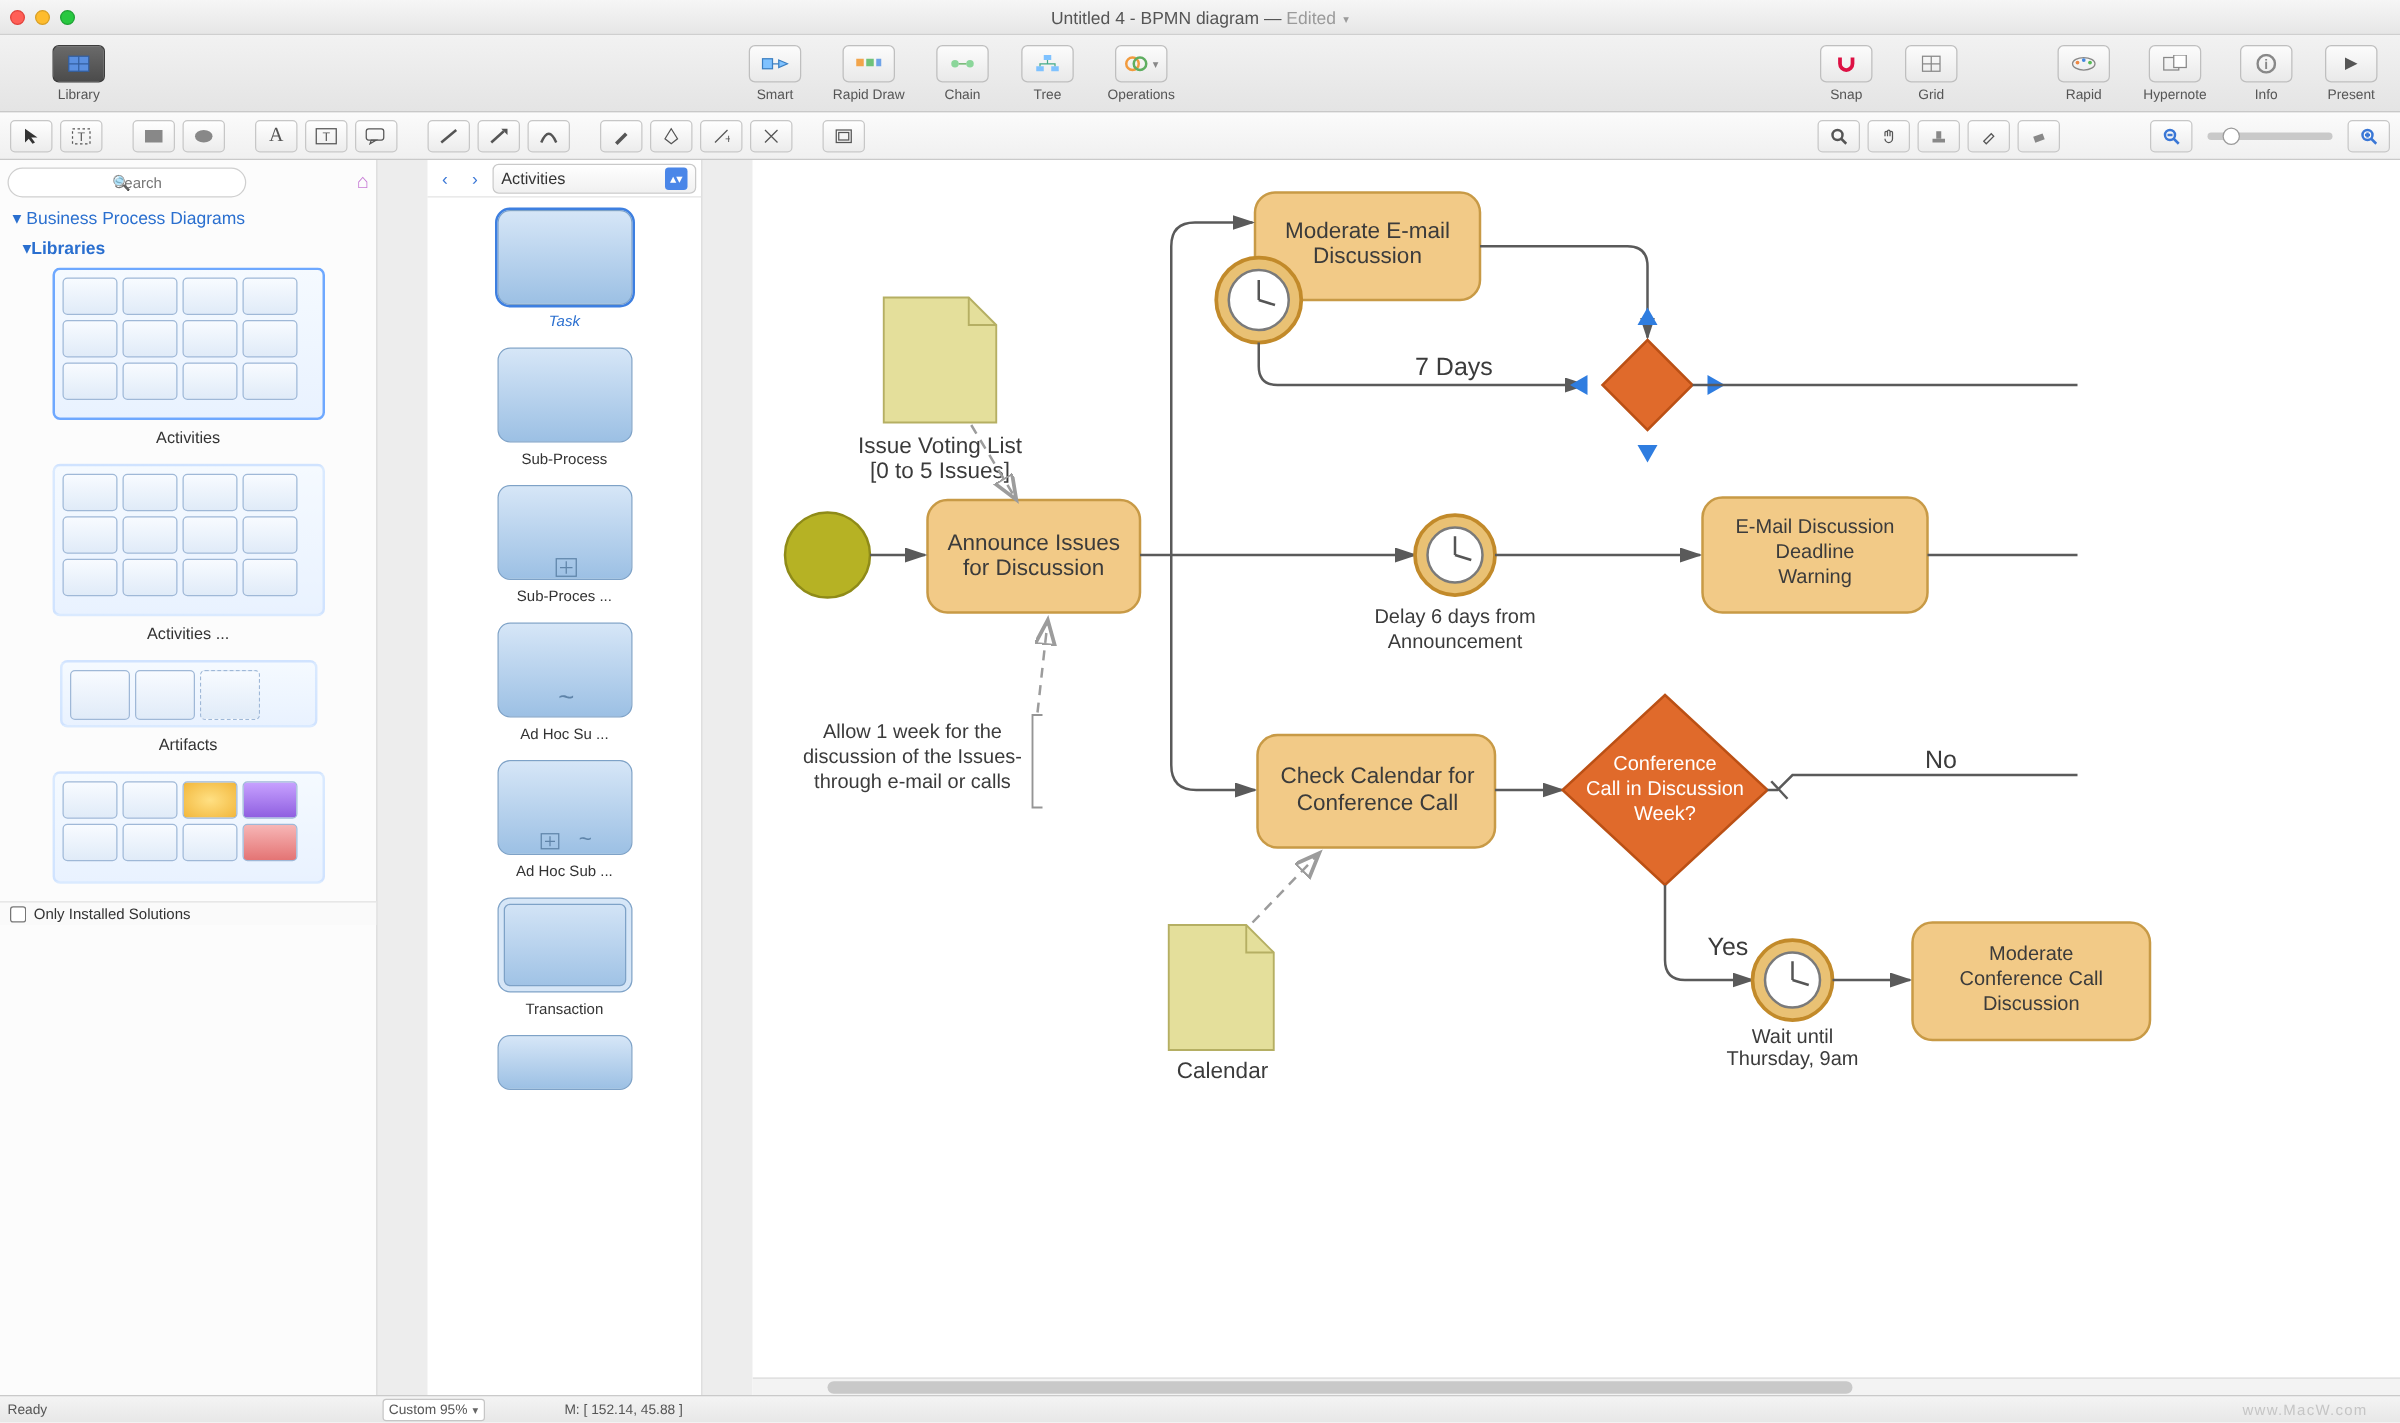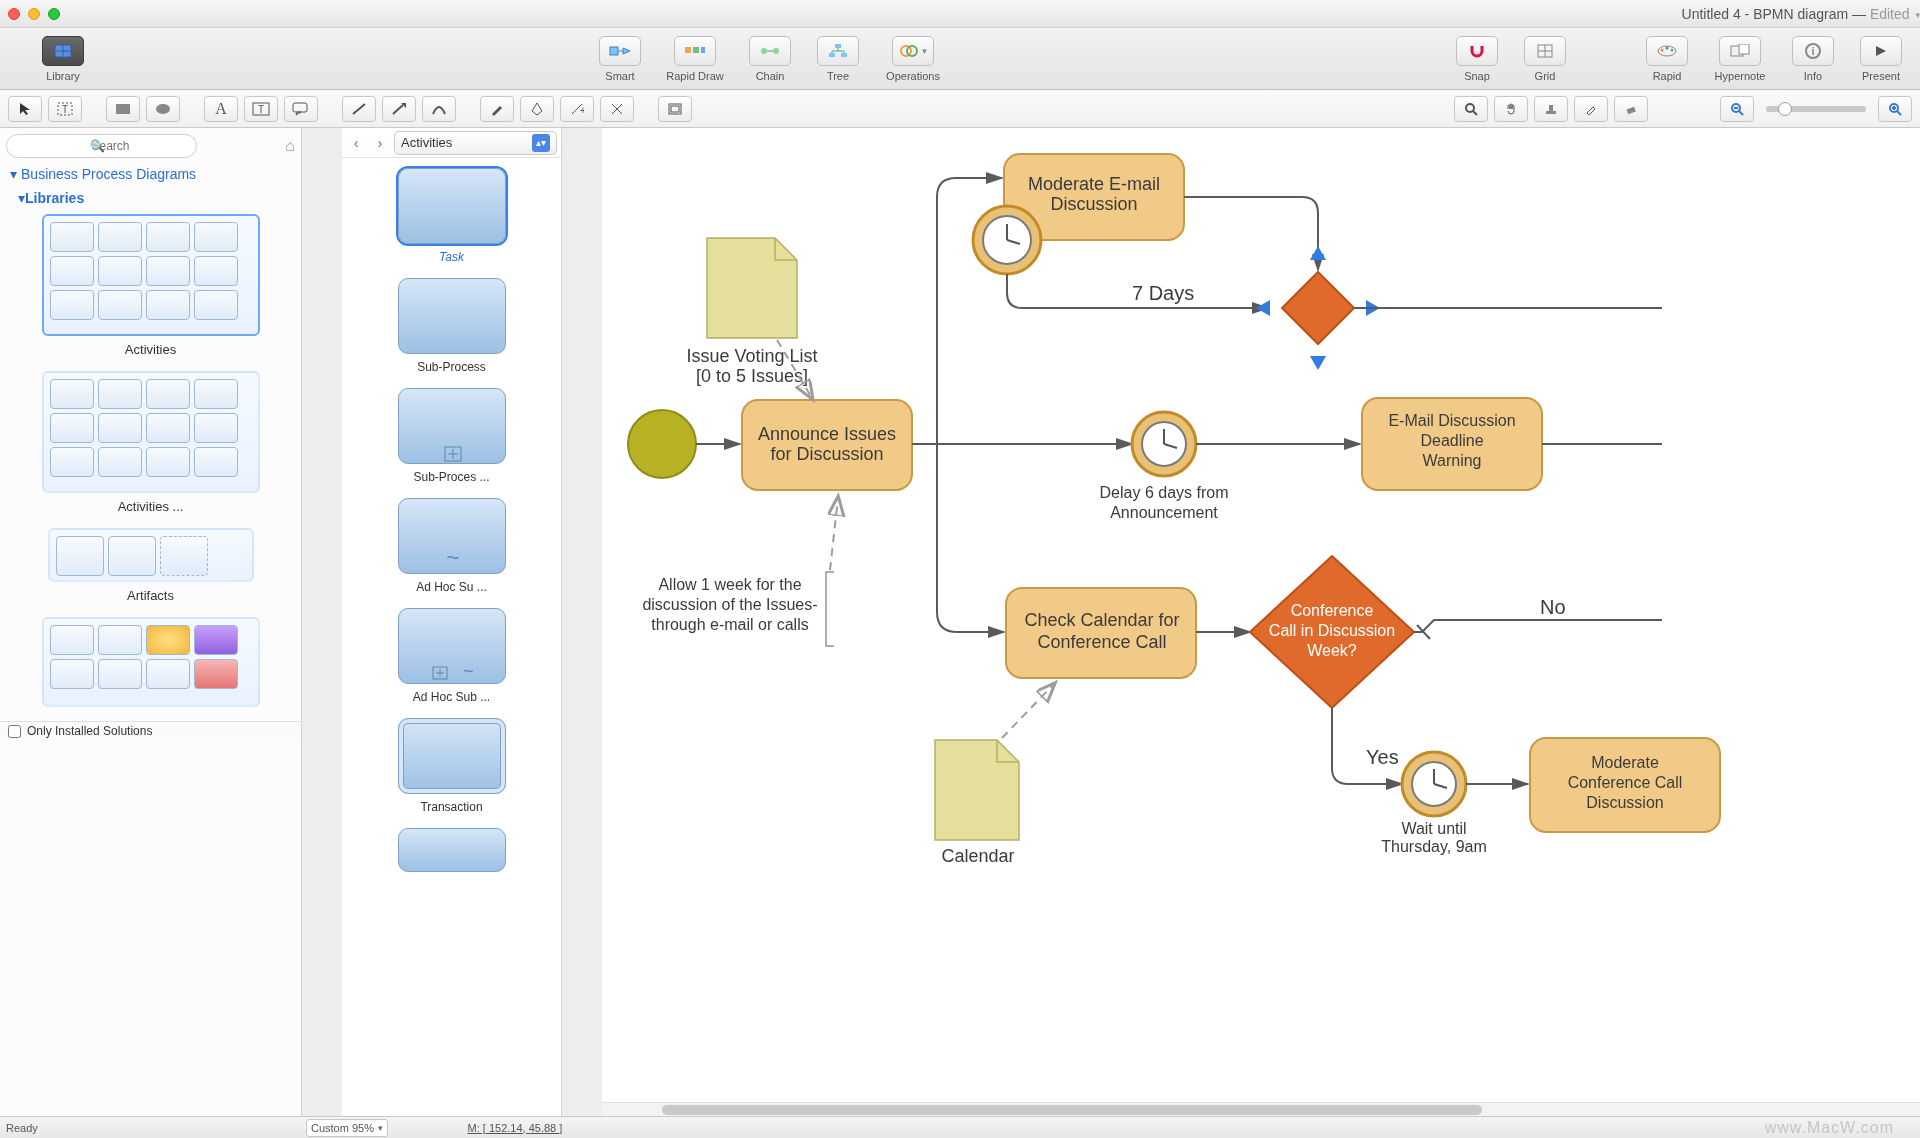--- a/index.html
+++ b/index.html
@@ -5,21 +5,21 @@
 * { box-sizing: border-box; margin: 0; padding: 0; }
 body { font-family: -apple-system, "Helvetica Neue", Arial, sans-serif; font-size: 12px; color: #333; background: #ededed; overflow: hidden; width: 1920px; height: 1138px; }
 
 
 .titlebar { height: 28px; background: linear-gradient(#f6f6f6,#e6e6e6); display:flex; align-items:center; padding: 0 8px; position:relative; border-bottom:1px solid #cfcfcf;}
 .traffic { display:flex; gap:8px; }
 .traffic span { width:12px; height:12px; border-radius:50%; display:block; }
 .tr-red{background:#ff5f57;border:1px solid #e1413a;}
 .tr-yel{background:#febc2e;border:1px solid #d89e23;}
 .tr-grn{background:#28c840;border:1px solid #1ca032;}
-.title-center{position:absolute; left:0; right:0; text-align:right; font-size:14px; color:#555;}
+.title-center{position:absolute; left:0; right:0; text-align:center; font-size:14px; color:#555;}
 .title-center .edited{color:#9a9a9a;}
 .title-center .chev{color:#9a9a9a;font-size:9px; vertical-align:1px; margin-left:2px;}
 
 
 .toolbar { height:62px; background:linear-gradient(#f2f2f2,#e4e4e4); display:flex; align-items:center; padding:0 8px; border-bottom:1px solid #bdbdbd; font-size:11px; color:#555;}
 .tb-group{display:flex; gap:6px; align-items:flex-start;}
 .tb-btn{display:flex;flex-direction:column;align-items:center;justify-content:flex-start;width:62px;}
 .tb-icon{width:42px;height:30px;background:linear-gradient(#fcfcfc,#e9e9e9);border:1px solid #bfbfbf;border-radius:5px;margin-bottom:4px;display:flex;align-items:center;justify-content:center;}
 .tb-label{font-size:11px;color:#555;text-align:center;}
 .tb-sep{width:24px;}
@@ -63,22 +63,22 @@
 .shp-lbl{font-size:12px;color:#333;margin-top:6px;text-align:center;}
 
 
 .canvas-wrap{flex:1;background:#fff;position:relative;overflow:hidden;}
 .canvas{position:absolute;left:0;top:0;right:0;bottom:0;}
 
 
 .status{height:22px;background:linear-gradient(#f4f4f4,#e7e7e7);border-top:1px solid #cacaca;display:flex;align-items:center;font-size:11px;color:#555;padding:0 6px;}
 .status .ready{width:300px;}
 .zoom-sel{border:1px solid #c6c6c6;border-radius:3px;padding:0 4px;height:18px;background:#fff;margin-left:0;display:flex;align-items:center;gap:4px;}
-.status .mcoord{margin-left:80px;text-decoration:underline;}
-.watermark{margin-left:auto;color:#c5c5c5;font-size:16px;letter-spacing:1px;margin-right:20px;}
+.status .mcoord{margin-left:64px;}
+.watermark{margin-left:auto;color:#c5c5c5;font-size:12px;letter-spacing:1px;margin-right:20px;}
 
 
 .bpmn-task{fill:#f2ca87;stroke:#c89a46;stroke-width:2;rx:16;ry:16;}
 .bpmn-text{font-size:18px;fill:#3b3b3b;text-anchor:middle;}
 .bpmn-text-sm{font-size:16px;fill:#3b3b3b;text-anchor:middle;}
 .doc-fill{fill:#e4df9b;stroke:#b5af63;stroke-width:1.5;}
 .clockring{fill:#e9c174;stroke:#c28a2a;stroke-width:3;}
 .clockface{fill:#fff;stroke:#7a7a7a;stroke-width:2;}
 .gw-diamond{fill:#e06a2b;stroke:#bb5015;stroke-width:2;}
 .sel-tri{fill:#2f7de0;}

